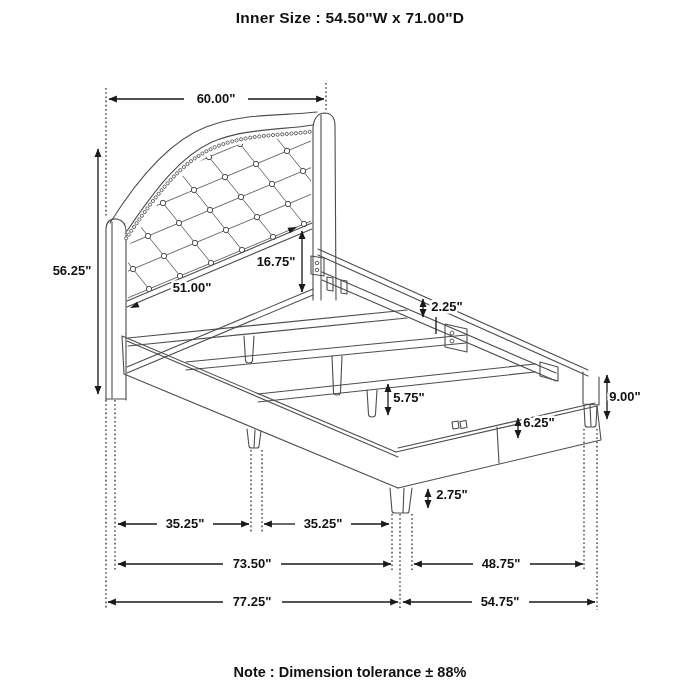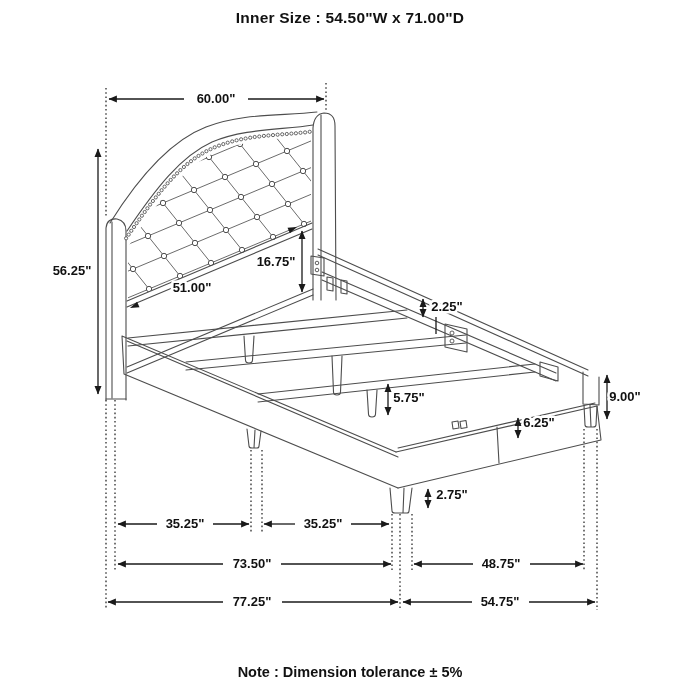--- a/index.html
+++ b/index.html
@@ -272,14 +272,14 @@
 
       <path class="dim" d="M108,602 L223,602" marker-start="url(#ah)"></path>
       <path class="dim" d="M282,602 L398,602" marker-end="url(#ah)"></path>
       <text class="dtxt" x="252" y="606">77.25"</text>
       <path class="dim" d="M403,602 L472,602" marker-start="url(#ah)"></path>
       <path class="dim" d="M529,602 L595,602" marker-end="url(#ah)"></path>
       <text class="dtxt" x="500" y="606">54.75"</text>
     </g>
   </svg>
 
-  <div id="note">Note : Dimension tolerance ± 5%</div>
+  <div id="note">Note : Dimension tolerance ± 88%</div>
 </div>
 
 </body></html>

